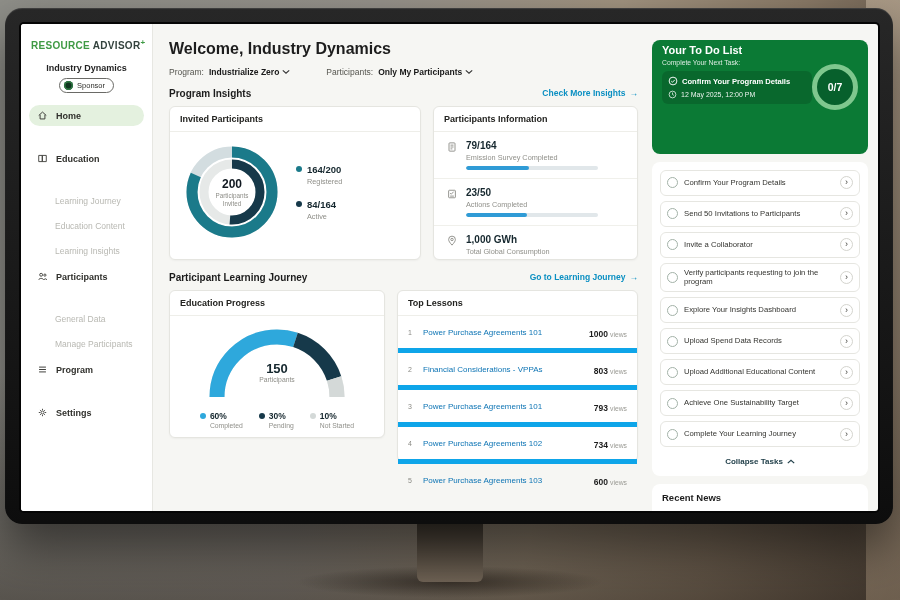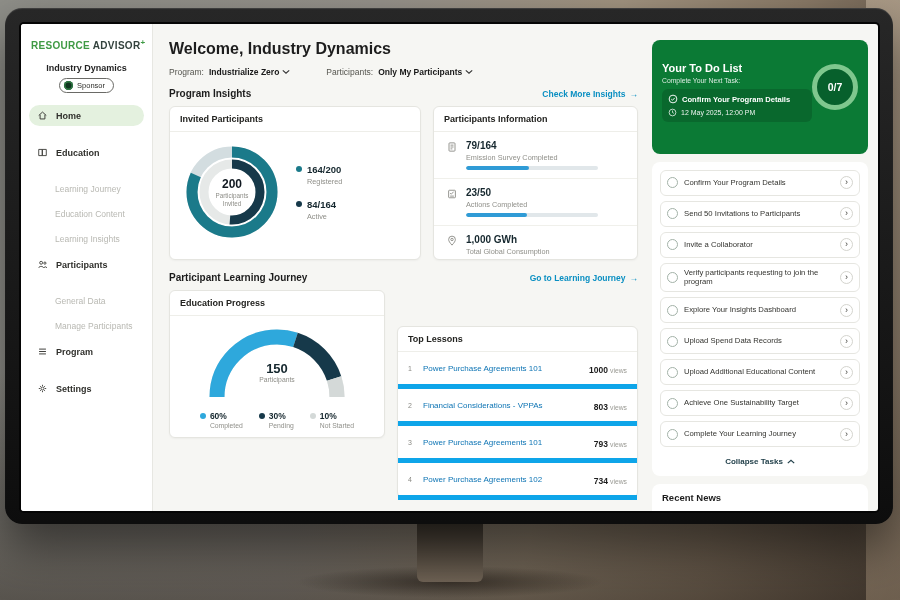--- a/index.html
+++ b/index.html
@@ -26,33 +26,33 @@
   
   .sidebar { width:132px; flex:none; background:#fff; border-right:1px solid #e7e7e2; padding-top:12px; }
   .logo { padding:2px 10px 0; font-size:10px; font-weight:bold; letter-spacing:.3px; white-space:nowrap; }
   .logo-green { color:#3f9a44; } .logo-dark { color:#33423d; }
   .logo-plus { color:#3f9a44; font-size:8px; vertical-align:super; }
   .org { margin-top:12px; text-align:center; font-size:9px; font-weight:bold; color:#232323; }
   .sponsor { margin:5px auto 0; width:max-content; display:flex; align-items:center; gap:4px;
     border:1px solid #6a6a66; border-radius:10px; padding:2px 8px 2px 4px; font-size:7.5px; color:#2e2e2a; cursor:pointer; }
   .sponsor-dot { width:9px; height:9px; border-radius:50%; background:#10351f; box-shadow: inset 0 0 0 1.5px #2f7a44; }
   .nav { margin-top:12px; }
-  .nav-item { display:flex; align-items:center; gap:7px; margin:0 8px 16px; padding:5px 8px;
+  .nav-item { display:flex; align-items:center; gap:7px; margin:0 8px 22px; padding:5px 8px;
     font-size:9px; color:#30302c; font-weight:bold; border-radius:13px; cursor:pointer; }
   .nav-item.sub { padding-left:26px; font-weight:normal; color:#b8b8b2; font-size:8.5px; margin-bottom:5px; }
   .nav-item.active { background:#e4f1df; }
   .nav-icon { width:12px; display:flex; flex:none; }
 
   
   .main { flex:1; min-width:0; padding:6px 14px 0 16px; }
   .h1 { font-size:16px; font-weight:bold; color:#1d1d1d; margin:10px 0 9px; }
   .filters { display:flex; gap:36px; align-items:center; font-size:8.5px; color:#55554f; margin-bottom:11px; }
   .filter { display:flex; gap:5px; align-items:center; }
   .filter-val { color:#191919; font-weight:bold; display:flex; align-items:center; gap:3px; cursor:pointer; }
-  .sec { display:flex; justify-content:space-between; align-items:center; margin:4px 0 7px; }
+  .sec { display:flex; justify-content:space-between; align-items:flex-start; margin:4px 0 7px; }
   .sec-title { font-size:10px; font-weight:bold; color:#1c1c1c; }
   .sec-link { font-size:8.5px; font-weight:bold; color:#0a8fc2; display:flex; gap:4px; align-items:center; cursor:pointer; }
   .cards-row { display:flex; gap:12px; margin-bottom:12px; }
   .card { background:#fff; border:1px solid #e5e5e0; border-radius:6px; box-shadow:0 1px 2px rgba(0,0,0,.04); }
   .card-h { padding:7px 10px; border-bottom:1px solid #eeeee9; font-size:9px; font-weight:bold; color:#232320; }
   .card-invited { width:252px; height:154px; }
   .card-info { flex:1; height:154px; }
   .inv-body { display:flex; align-items:center; gap:12px; padding:8px 10px; }
   .donut-wrap { position:relative; width:104px; height:104px; flex:none; }
   .donut-center { position:absolute; inset:0; display:flex; flex-direction:column; align-items:center; justify-content:center; text-align:center; }
@@ -64,39 +64,39 @@
   .lg-val { font-size:9.5px; font-weight:bold; color:#15272e; }
   .lg-lab { font-size:7.3px; color:#8e8e88; margin-top:2px; }
   .info-row { display:flex; gap:8px; padding:8px 12px; border-bottom:1px solid #f0f0eb; }
   .info-row:last-child { border-bottom:none; }
   .info-icon { width:12px; margin-top:1px; flex:none; display:flex; }
   .info-val { font-size:10px; font-weight:bold; color:#15272e; }
   .info-lab { font-size:7.3px; color:#90908a; margin-top:2px; }
   .bar { width:132px; height:4px; border-radius:2px; background:#e1e7ea; margin-top:4px; overflow:hidden; }
   .fill { height:100%; border-radius:2px; background:#2f9bd6; }
   .card-edu { width:216px; height:148px; }
-  .card-lessons { flex:1; height:172px;margin-top:36px; }
+  .card-lessons { flex:1; height:172px; }
   .gauge-wrap { position:relative; width:150px; margin:5px auto 0; }
   .gauge-center { position:absolute; left:0; right:0; top:40px; text-align:center; }
   .g-val { font-size:13px; font-weight:bold; color:#15272e; }
   .g-lab { font-size:6.8px; color:#8e8e88; }
   .edu-legend { display:flex; justify-content:center; gap:16px; margin-top:2px; }
   .el { display:flex; gap:4px; }
   .el-pct { font-size:8.5px; font-weight:bold; color:#15272e; }
   .el-lab { font-size:6.8px; color:#90908a; margin-top:1px; }
   .lesson-row { display:flex; align-items:center; gap:7px; padding:7px 10px; border-bottom:5px solid #0ea5e9; }
   .lesson-row:last-child { border-bottom:none; }
   .l-rank { font-size:7px; color:#8a8a84; width:8px; flex:none; }
   .l-title { flex:1; font-size:8px; color:#0d74b4; cursor:pointer; }
   .l-views { font-size:8.5px; font-weight:bold; color:#1d1d1d; }
   .l-vlab { font-size:6.8px; color:#9a9a94; margin-left:2px; }
 
   
   .right { width:226px; flex:none; padding:16px 10px 0 0; display:flex; flex-direction:column; }
-  .todo-card { position:relative; background:#0b7a35; border-radius:8px; padding:22px 10px; color:#fff; height:121px; }
+  .todo-card { position:relative; background:#0b7a35; border-radius:8px; padding:4px 10px; color:#fff; height:121px; }
   .todo-title { font-size:11px; font-weight:bold; }
   .todo-sub { font-size:6.8px; opacity:.85; margin-top:3px; }
   .next-box { margin-top:5px; width:150px; background:rgba(0,0,0,.14); border-radius:6px; padding:5px 6px; }
   .next-task { display:flex; gap:4px; align-items:center; font-size:7.6px; font-weight:bold; }
   .due { display:flex; gap:4px; align-items:center; font-size:7px; margin-top:4px; opacity:.92; }
   .ring { position:absolute; right:10px; top:24px; width:46px; height:46px; border-radius:50%;
     border:5px solid #7fc78e; background:#07602c; display:flex; align-items:center; justify-content:center;
     font-size:10.5px; font-weight:bold; color:#fff; }
   .tasks { margin-top:8px; background:#fff; border-radius:8px; padding:8px; display:flex; flex-direction:column; gap:5px; }
   .task-row { display:flex; align-items:center; gap:6px; border:1px solid #e6e6e1; border-radius:6px;

